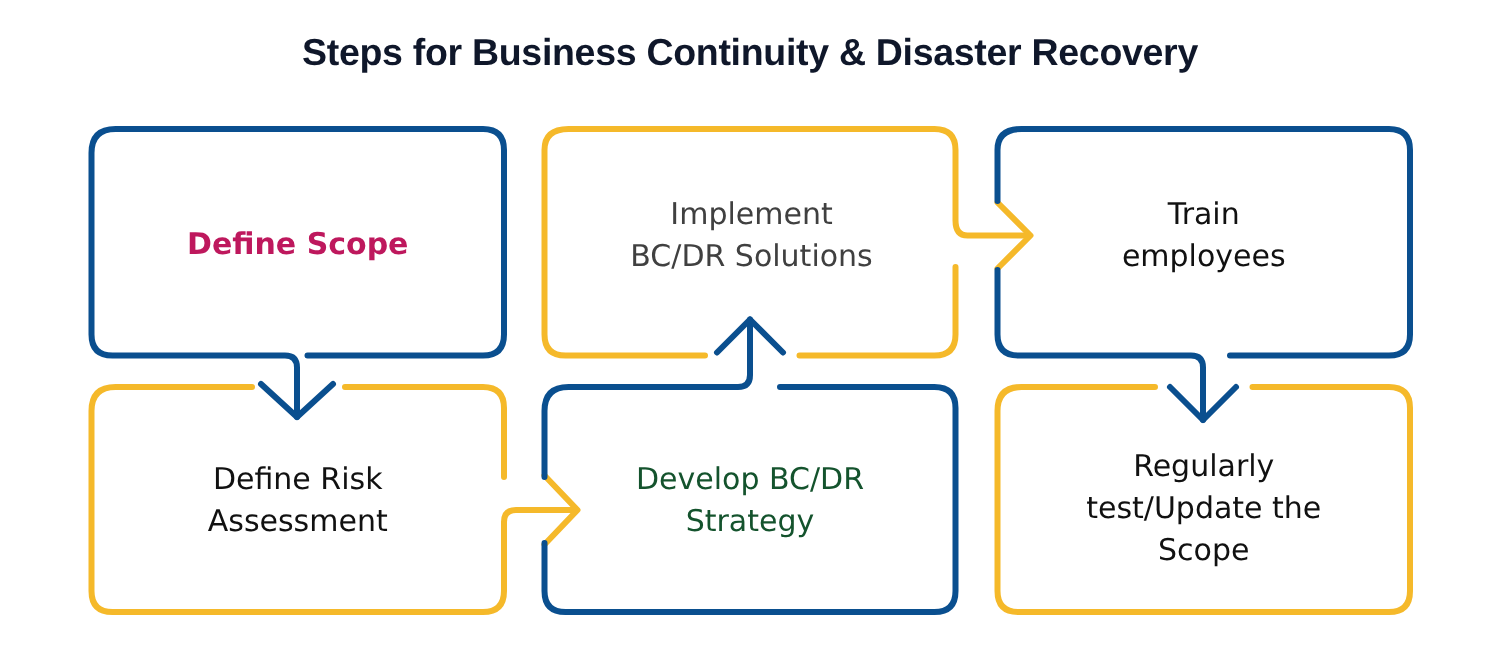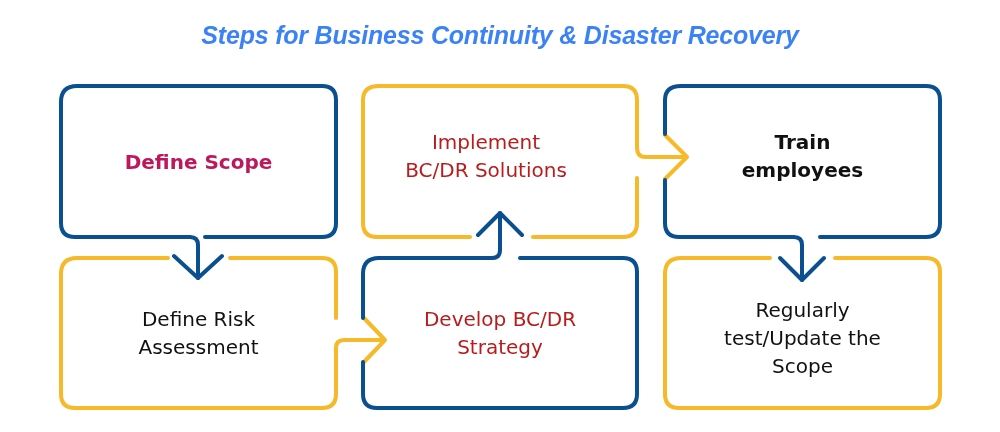--- a/index.html
+++ b/index.html
@@ -4,21 +4,21 @@
 <style>
   html, body { margin: 0; padding: 0; background: #ffffff; }
   body { width: 1000px; height: 432px; position: relative; overflow: hidden; font-family: "Liberation Sans", sans-serif; }
   .title { position: absolute; left: 0; top: 21px; width: 1000px; text-align: center; font-family: "Liberation Sans", sans-serif; font-weight: bold; font-size: 25px; color: #0a4f8f; letter-spacing: -0.2px; }
   svg.diagram { position: absolute; left: 0; top: 0; }
   .label { position: absolute; display: flex; align-items: center; justify-content: center; text-align: center; font-family: "DejaVu Sans", sans-serif; font-size: 20px; line-height: 28px; color: #111111; white-space: pre-line; }
 </style>
 </head>
 <body>
 
-<div class="title" style="color: #3b82f6; font-style: italic;">Steps for Business Continuity &amp; Disaster Recovery</div>
+<div class="title" style="color: #0f172a;">Steps for Business Continuity &amp; Disaster Recovery</div>
 
 <svg class="diagram" width="1000" height="432" viewBox="0 0 1000 432">
   <g fill="none" stroke-width="4" stroke-linecap="round" stroke-linejoin="round">
 
     <path id="box-define-scope" d="M205 237 L322 237 Q336 237 336 223 L336 100 Q336 86 322 86 L77 86 Q61 86 61 102 L61 223 Q61 237 75 237 L190 237 Q198 237 198 245 L198 278" stroke="#0a4f8f"></path>
     <path d="M174 256 L198 278 L222 256" stroke="#0a4f8f"></path>
 
     <path id="box-risk" d="M168 258 L77 258 Q61 258 61 274 L61 394 Q61 408 75 408 L322 408 Q336 408 336 394 L336 348 Q336 340 344 340 L384 340" stroke="#f5b92a"></path>
     <path d="M230 258 L322 258 Q336 258 336 272 L336 318" stroke="#f5b92a"></path>
     <path d="M363 317 L385 340 L363 363" stroke="#f5b92a"></path>
@@ -35,21 +35,21 @@
     <path d="M665 180 L665 223 Q665 237 679 237 L794 237 Q802 237 802 245 L802 280" stroke="#0a4f8f"></path>
     <path d="M780 258 L802 280 L824 258" stroke="#0a4f8f"></path>
 
     <path id="box-test" d="M770 258 L681 258 Q665 258 665 274 L665 394 Q665 408 679 408 L926 408 Q940 408 940 394 L940 272 Q940 258 926 258 L835 258" stroke="#f5b92a"></path>
   </g>
 </svg>
 
 <div class="label" style="left: 61px; top: 86px; width: 275px; height: 151px; color: #be185d; font-weight: bold;">Define Scope</div>
 <div class="label" style="left: 61px; top: 258px; width: 275px; height: 150px; color: rgb(17, 17, 17);">Define Risk
 Assessment</div>
-<div class="label" style="left: 363px; top: 258px; width: 274px; height: 150px; color: #b91c1c;">Develop BC/DR
+<div class="label" style="left: 363px; top: 258px; width: 274px; height: 150px; color: #14532d;">Develop BC/DR
 Strategy</div>
-<div class="label" style="left: 349px; top: 86px; width: 274px; height: 140px; color: #b91c1c;">Implement
+<div class="label" style="left: 364px; top: 86px; width: 274px; height: 140px; color: #404040;">Implement
 BC/DR Solutions</div>
-<div class="label" style="left: 665px; top: 86px; width: 275px; height: 140px; color: rgb(17, 17, 17); font-weight: bold;">Train
+<div class="label" style="left: 665px; top: 86px; width: 275px; height: 140px; color: rgb(17, 17, 17);">Train
 employees</div>
 <div class="label" style="left: 665px; top: 268px; width: 275px; height: 140px; color: rgb(17, 17, 17);">Regularly
 test/Update the
 Scope</div>
 
 </body></html>

